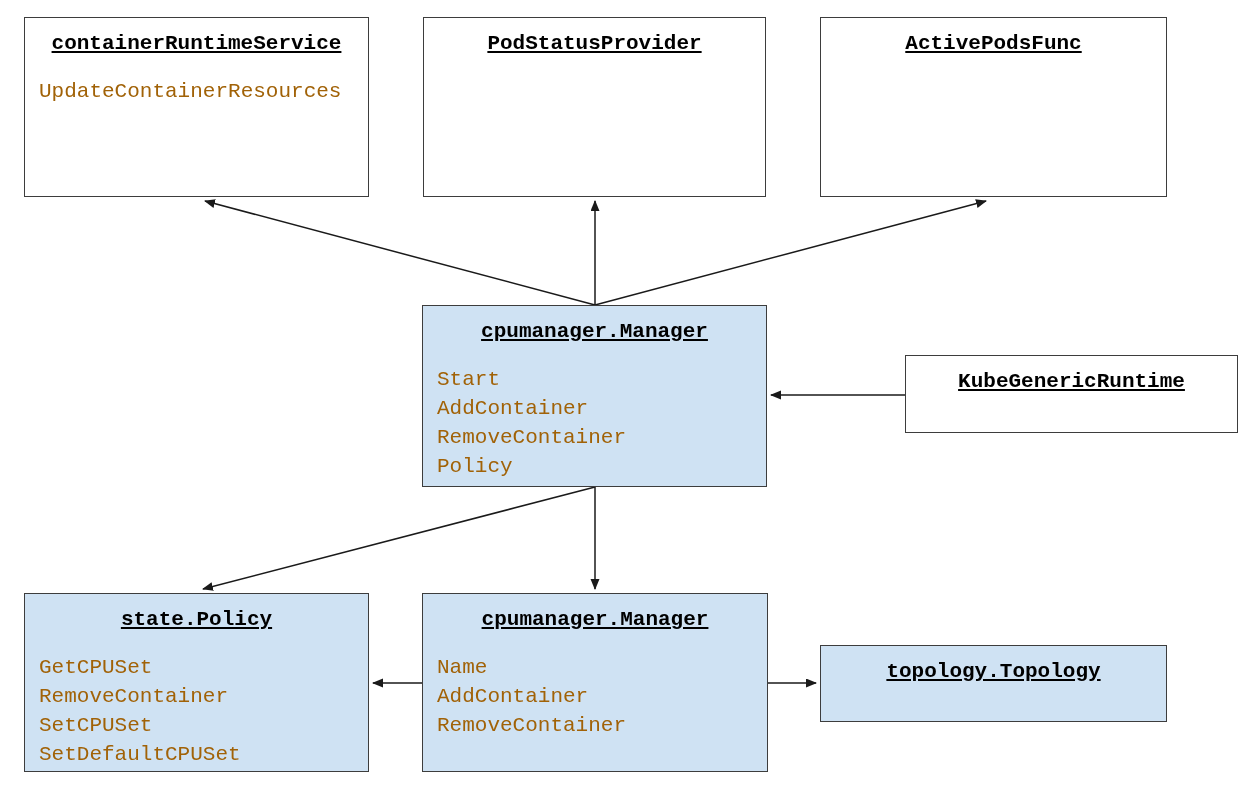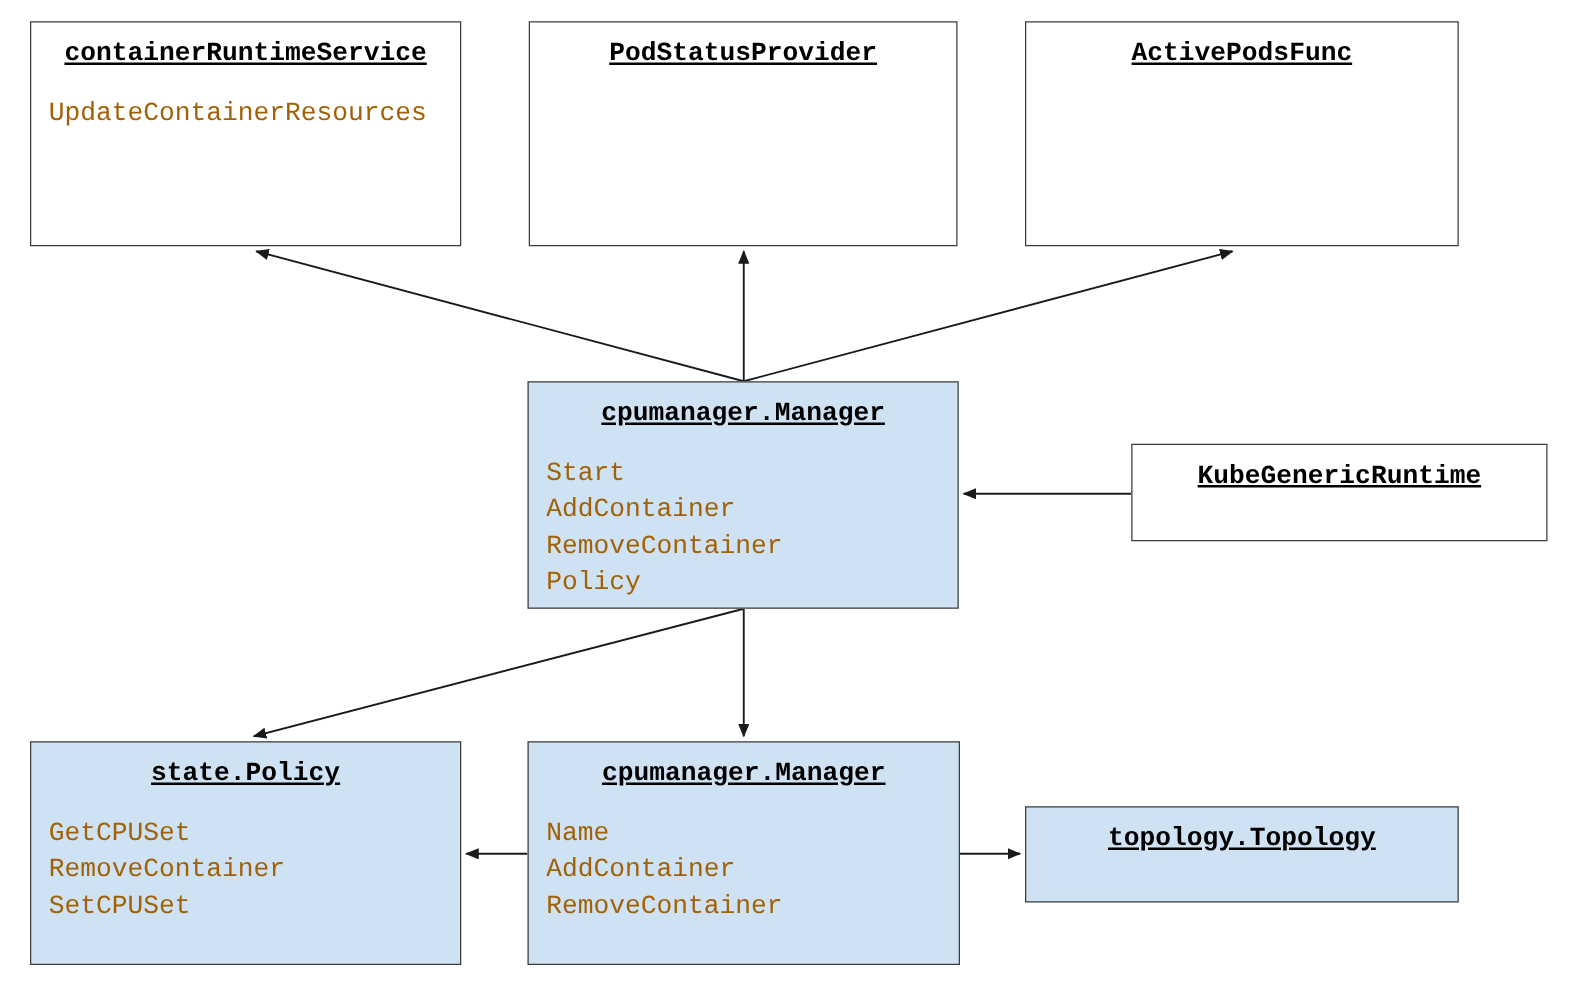--- a/index.html
+++ b/index.html
@@ -104,20 +104,21 @@
   <div class="box" id="box-kube-generic-runtime">
     <div class="box-title">KubeGenericRuntime</div>
   </div>
 
   <div class="box blue" id="box-state-state">
     <div class="box-title">state.Policy</div>
     <div class="box-methods">
       <span class="method-line">GetCPUSet</span>
       <span class="method-line">RemoveContainer</span>
       <span class="method-line">SetCPUSet</span>
+      <span class="method-line">SetDefaultCPUSet</span>
     </div>
   </div>
 
   <div class="box blue" id="box-cpumanager-policy">
     <div class="box-title">cpumanager.Manager</div>
     <div class="box-methods">
       <span class="method-line">Name</span>
       <span class="method-line">AddContainer</span>
       <span class="method-line">RemoveContainer</span>
     </div>

